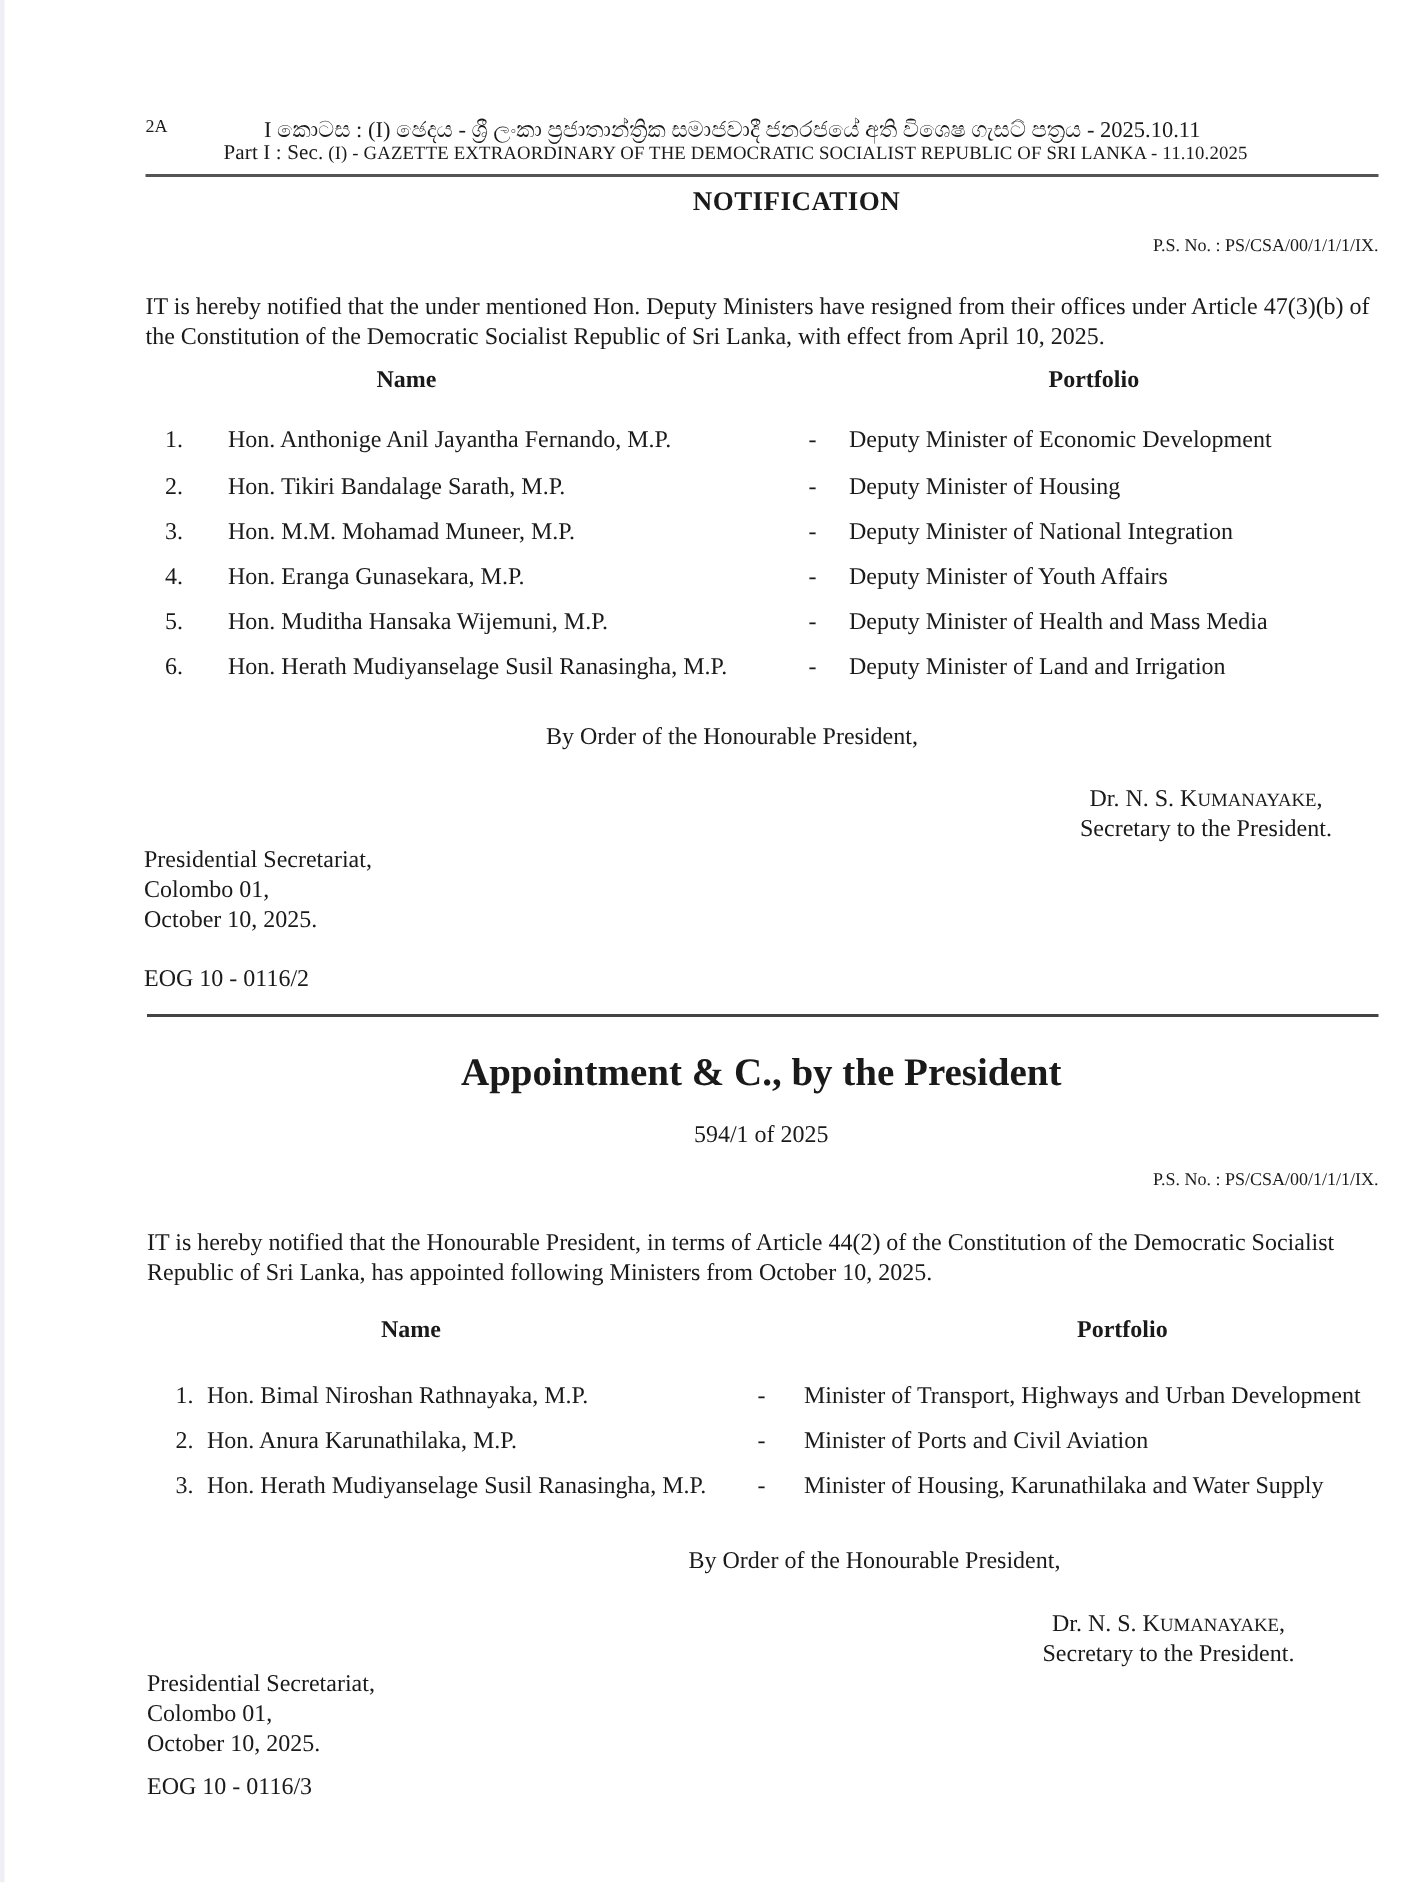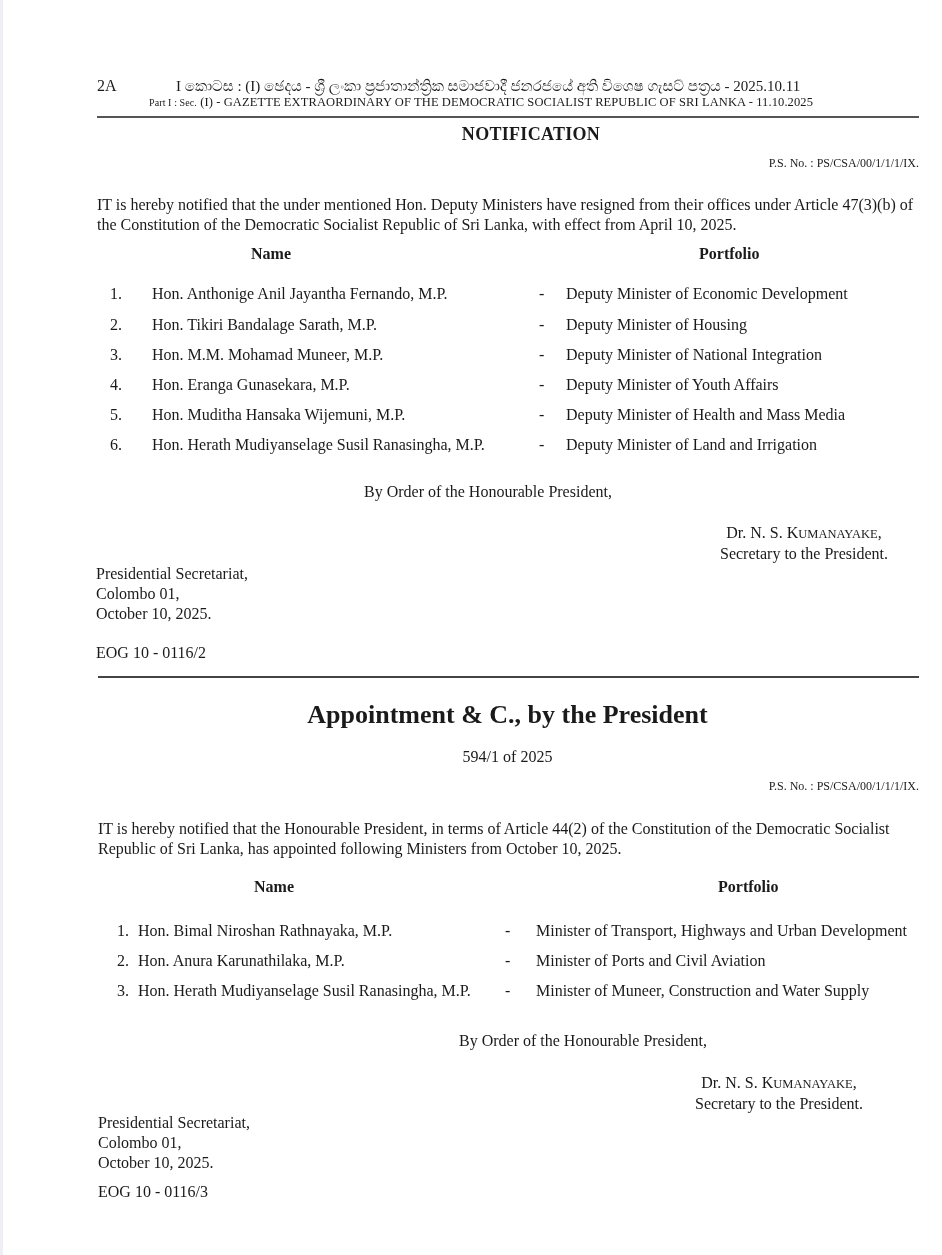--- a/index.html
+++ b/index.html
@@ -3,24 +3,24 @@
 <meta charset="utf-8">
 <style>
   html, body { margin: 0; padding: 0; }
   body {
     width: 942px; height: 1255px; background: #ffffff; position: relative;
     font-family: "Liberation Serif", "DejaVu Serif", serif; color: #1a1a1a;
     overflow: hidden;
   }
   .left-strip { position: absolute; left: 0; top: 0; width: 3px; height: 1255px; background: #eeeef4; }
   .abs { position: absolute; white-space: nowrap; }
-  .page-num { left: 97px; top: 77px; font-size: 16px; }
+  .page-num { left: 97px; top: 77px; font-size: 12px; }
   .hdr-si { left: 176px; top: 78px; font-size: 15px; }
   .hdr-en { left: 149px; top: 95px; font-size: 12.5px; letter-spacing: 0.1px; }
-  .hdr-en .sc { font-size: 10px; }
+  .hdr-en .sc { font-size: 14px; }
   .rule-top { position: absolute; left: 97px; top: 116px; width: 822px; height: 2px; background: #555; }
   .rule-mid { position: absolute; left: 98px; top: 676px; width: 821px; height: 2px; background: #444; }
   .title1 { left: 0; width: 1062px; text-align: center; top: 124px; font-size: 18px; font-weight: bold; letter-spacing: 0.3px; }
   .psno { right: 23px; top: 156px; font-size: 12px; }
   .para { position: absolute; font-size: 16px; line-height: 20px; }
   .para1 { left: 97px; top: 195px; width: 824px; }
   .para2 { left: 98px; top: 819px; width: 824px; }
   .th { font-size: 16px; font-weight: bold; }
   .row { position: absolute; font-size: 16px; white-space: nowrap; }
   .sig { font-size: 16px; text-align: center; line-height: 20px; }
@@ -121,21 +121,21 @@
   <div class="row" style="top:952px; left:117px;">
     <span>2.</span>
     <span style="position:absolute; left:21px;">Hon. Anura Karunathilaka, M.P.</span>
     <span style="position:absolute; left:388px;">-</span>
     <span style="position:absolute; left:419px;font-family:Liberation Serif, serif;">Minister of Ports and Civil Aviation</span>
   </div>
   <div class="row" style="top:982px; left:117px;">
     <span>3.</span>
     <span style="position:absolute; left:21px;">Hon. Herath Mudiyanselage Susil Ranasingha, M.P.</span>
     <span style="position:absolute; left:388px;">-</span>
-    <span style="position:absolute; left:419px;">Minister of Muneer, Construction and Water Supply</span>
+    <span style="position:absolute; left:419px;">Minister of Housing, Karunathilaka and Water Supply</span>
   </div>
 </div>
 
 <div class="abs" style="left:459px; top:1032px; font-size:16px;">By Order of the Honourable President,</div>
 
 <div class="abs sig" style="left:689px; top:1073px; width:180px;">
   <div><span>Dr. N. S. K</span><span class="sc">UMANAYAKE</span><span>,</span></div>
   <div>Secretary to the President.</div>
 </div>
 

